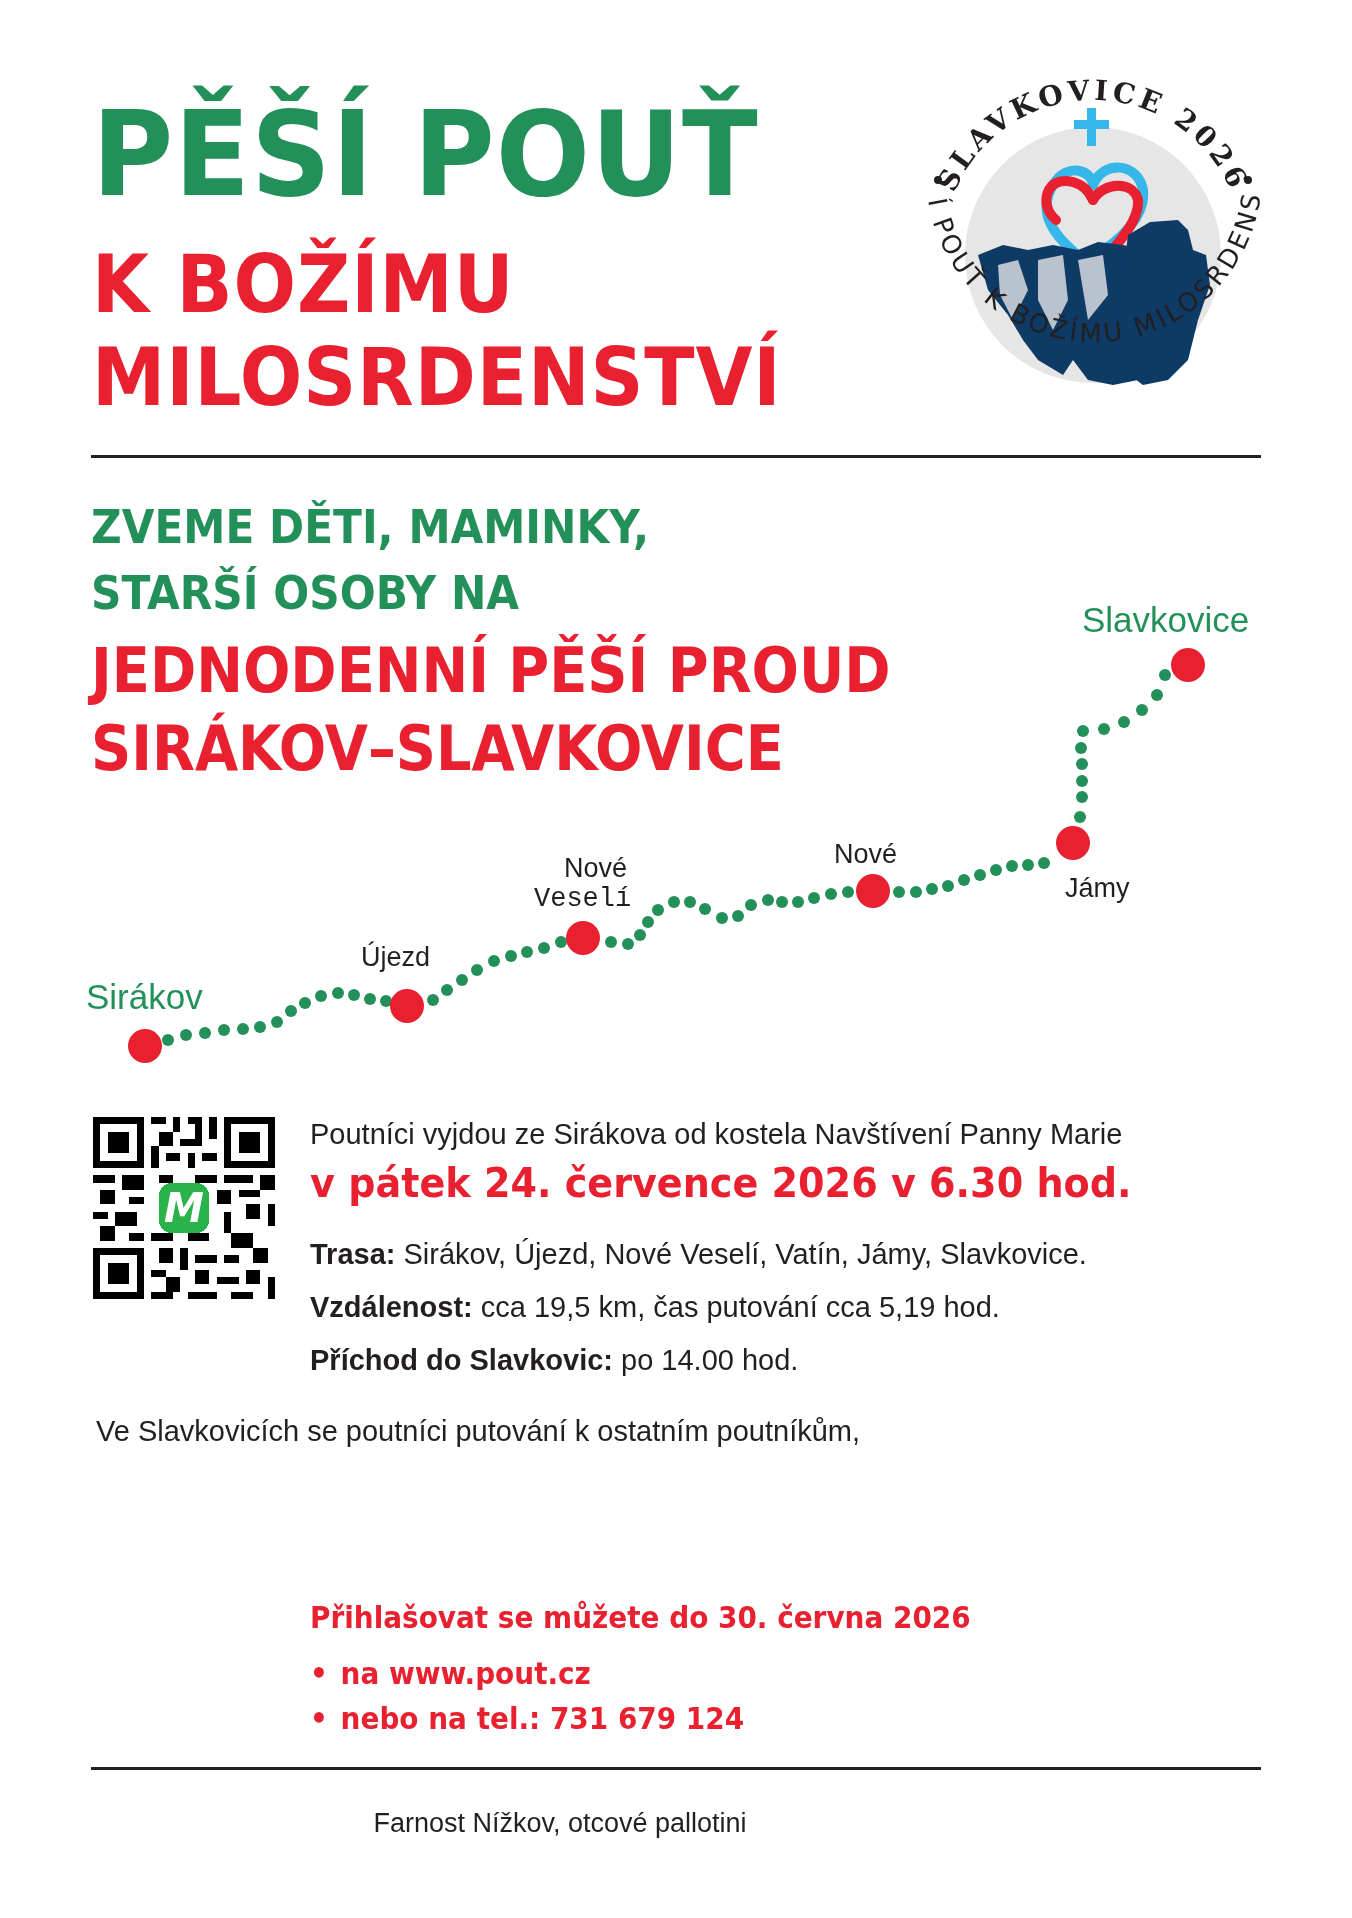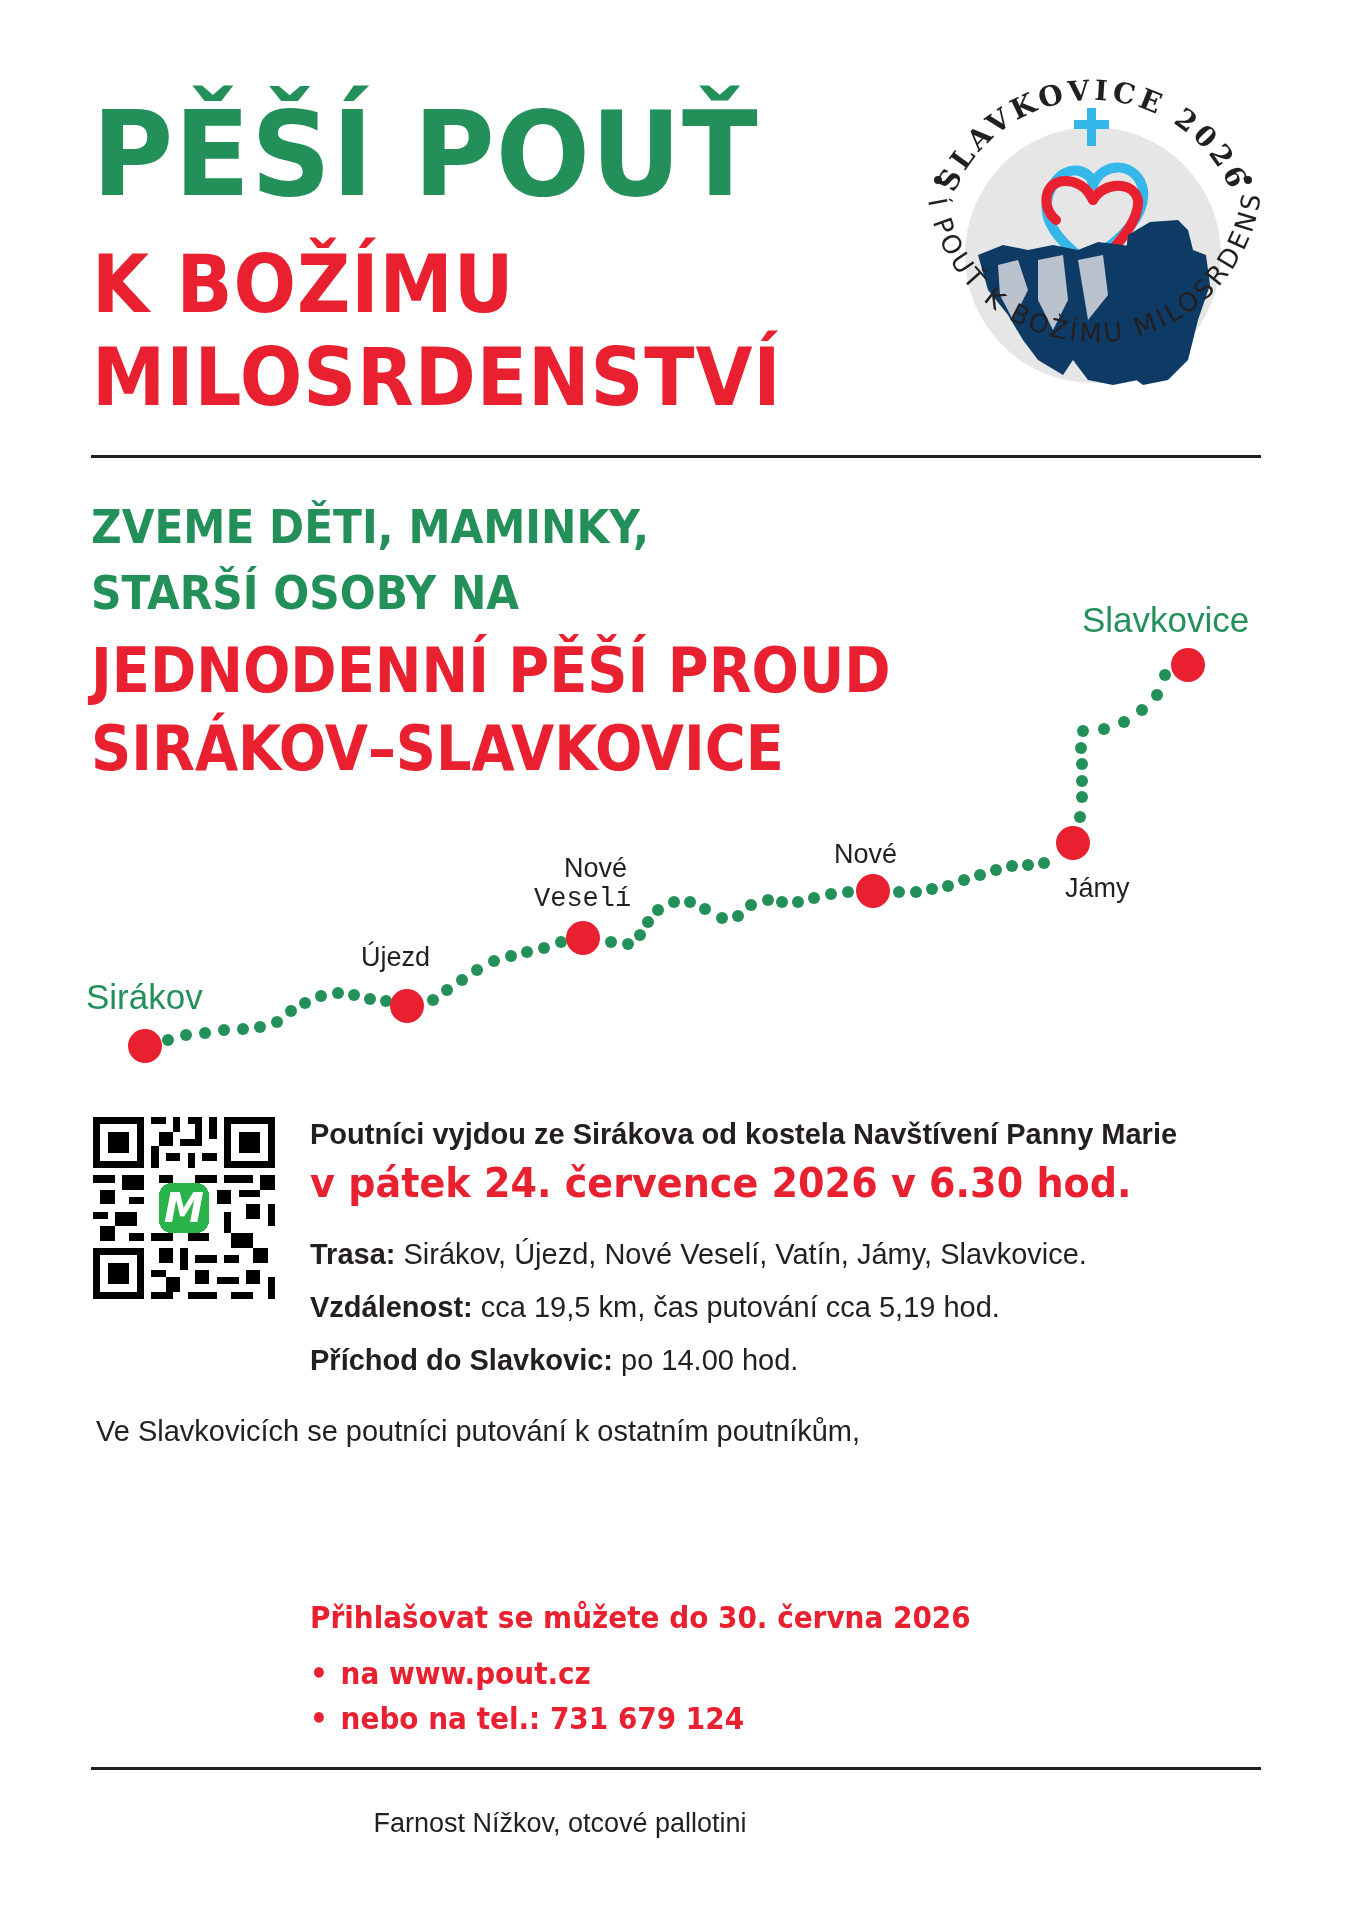--- a/index.html
+++ b/index.html
@@ -239,21 +239,21 @@
       <rect x="21" y="21" width="2" height="2"></rect>
       <rect x="24" y="22" width="1" height="3"></rect>
     <rect x="8" y="24" width="3" height="1"></rect>
       <rect x="13" y="24" width="4" height="1"></rect>
       <rect x="19" y="24" width="3" height="1"></rect>
   </g>
   <rect x="9" y="9" width="7" height="7" rx="2" fill="#2bb34b"></rect>
   <text x="12.5" y="14.4" font-size="5.5" text-anchor="middle" fill="#ffffff" font-style="italic" font-family="DejaVu Sans, sans-serif" font-weight="700">M</text>
 </svg>
 
-<div class="abs info-line" style="top:1120px;font-weight:bold;">Poutníci vyjdou ze Sirákova od kostela Navštívení Panny Marie</div>
+<div class="abs info-line" style="top:1120px;">Poutníci vyjdou ze Sirákova od kostela Navštívení Panny Marie</div>
 <div class="abs info-date">v pátek 24. července 2026 v 6.30 hod.</div>
 
 <div class="abs info-line" style="top:1240px;">
   <b>Trasa:</b><span> Sirákov, Újezd, Nové Veselí, Vatín, Jámy, Slavkovice.</span>
 </div>
 <div class="abs info-line" style="top:1293px;">
   <b>Vzdálenost:</b><span> cca 19,5 km, čas putování cca 5,19 hod.</span>
 </div>
 <div class="abs info-line" style="top:1346px;">
   <b>Příchod do Slavkovic:</b><span> po 14.00 hod.</span>

